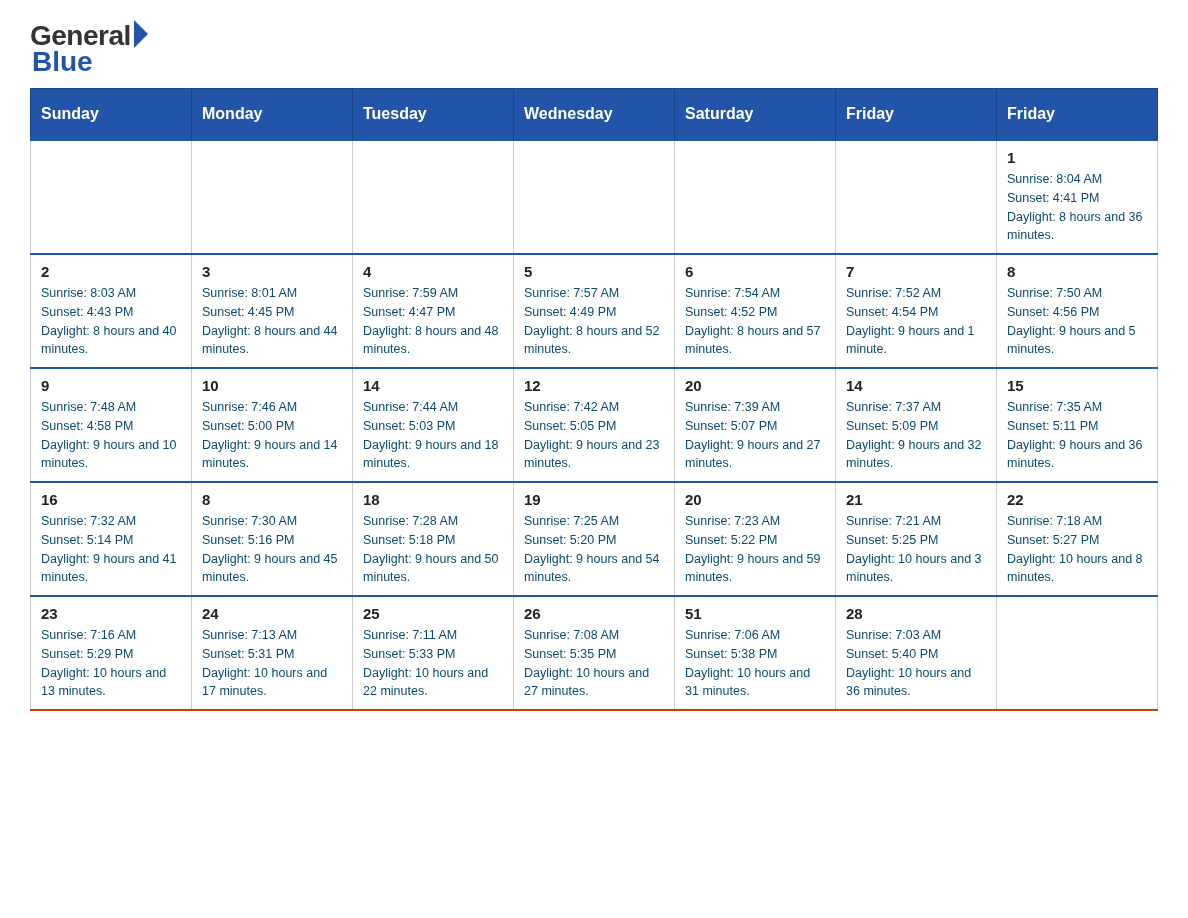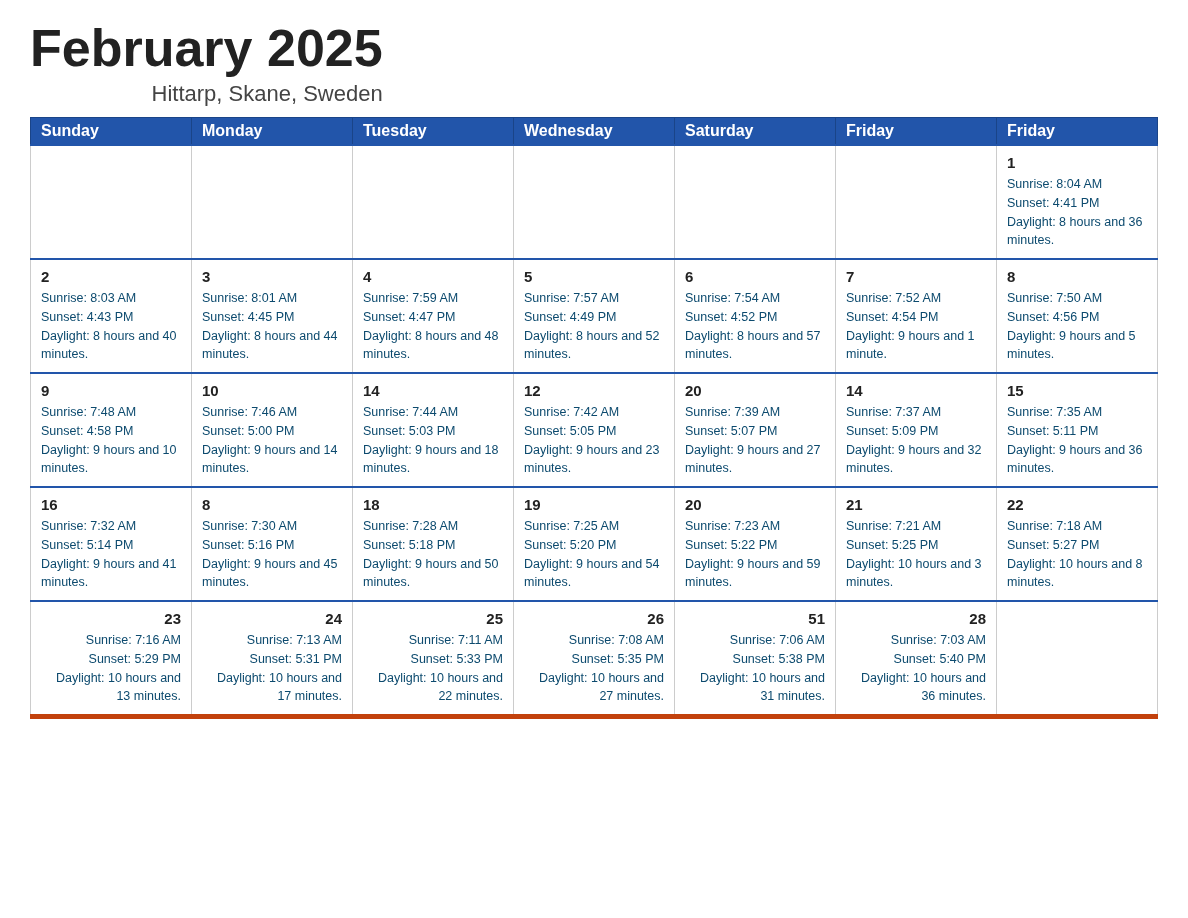--- a/index.html
+++ b/index.html
@@ -72,21 +72,21 @@
     .calendar {
       width: 100%;
       border-collapse: collapse;
       margin-top: 8px;
     }
     .calendar th {
       background: #2255aa;
       color: #fff;
       font-size: 16px;
       font-weight: bold;
-      padding: 4px 10px;
+      padding: 16px 10px;
       text-align: left;
       border: 1px solid #1a4488;
     }
     .calendar td {
       vertical-align: top;
       padding: 8px 10px;
       border: 1px solid #ccc;
       width: calc(100% / 7);
       min-height: 110px;
       height: 110px;
@@ -109,31 +109,34 @@
     }
     .day-info {
       font-size: 12.5px;
       line-height: 1.5;
       color: #0c4a6e;
     }
     .empty-cell {
       background: #f9f9f9;
     }
     .last-row td {
-      border-bottom: 5px solid #c2410c;
-      text-align: right;
+      border-bottom: 2px solid #c2410c;
     }
   </style>
 </head>
 <body>
 
 <div class="header">
-  <div class="title-block">
-    <div class="month-title">February 2025</div>
-    <div class="location">Hittarp, Skane, Sweden</div>
+  <div class="logo">
+    <div class="logo-top">
+      <span class="logo-general">General</span>
+      <div class="logo-triangle"></div>
+      <span class="logo-blue"></span>
+    </div>
+    <div class="logo-bottom">Blue</div>
   </div>
 </div>
 
 <table class="calendar">
   <thead>
     <tr>
     <th>Sunday</th>
         <th>Monday</th>
         <th>Tuesday</th>
         <th>Wednesday</th>

